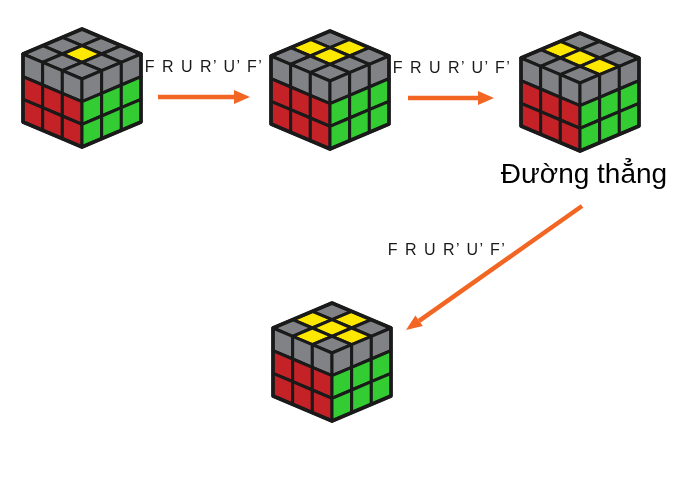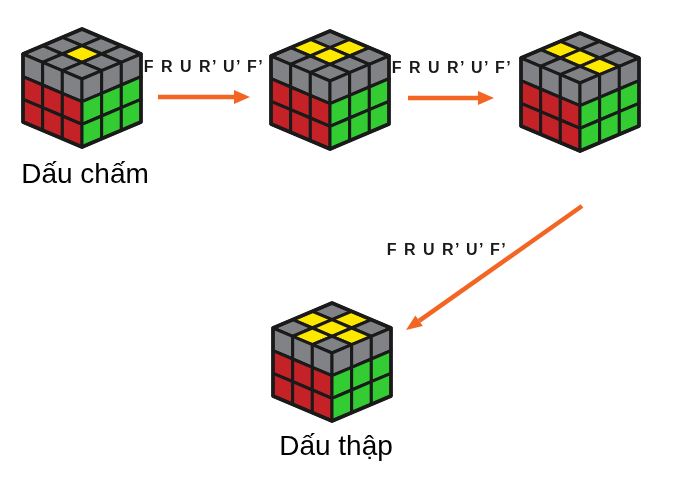--- a/index.html
+++ b/index.html
@@ -19,21 +19,20 @@
     color:#000;
     white-space:nowrap;
   }
   .alg{
     position:absolute;
     transform:translateX(-50%);
     font-size:16px;
     letter-spacing:1.5px;
     color:#1a1a1a;
     white-space:nowrap;
-    font-weight:bold;
   }
   svg.arrow{position:absolute;overflow:visible;}
   .arrow-line{stroke:var(--arrow,#F26522);fill:none;}
   .arrow-head{fill:var(--arrow,#F26522);stroke:none;}
 </style>
 </head>
 <body style="background: rgb(255, 255, 255);">
 
 <div class="canvas">
 
@@ -151,22 +150,21 @@
       <polygon points="99.33,36.33 119.00,28.00 119.00,50.67 99.33,59.00" fill="#808285" stroke="#1A1A1A" stroke-width="3" stroke-linejoin="round"></polygon>
       <polygon points="60.00,75.67 79.67,67.33 79.67,90.00 60.00,98.33" fill="#33CC33" stroke="#1A1A1A" stroke-width="3" stroke-linejoin="round"></polygon>
       <polygon points="79.67,67.33 99.33,59.00 99.33,81.67 79.67,90.00" fill="#33CC33" stroke="#1A1A1A" stroke-width="3" stroke-linejoin="round"></polygon>
       <polygon points="99.33,59.00 119.00,50.67 119.00,73.34 99.33,81.67" fill="#33CC33" stroke="#1A1A1A" stroke-width="3" stroke-linejoin="round"></polygon>
       <polygon points="60.00,98.33 79.67,90.00 79.67,112.67 60.00,121.00" fill="#33CC33" stroke="#1A1A1A" stroke-width="3" stroke-linejoin="round"></polygon>
       <polygon points="79.67,90.00 99.33,81.67 99.33,104.34 79.67,112.67" fill="#33CC33" stroke="#1A1A1A" stroke-width="3" stroke-linejoin="round"></polygon>
       <polygon points="99.33,81.67 119.00,73.34 119.00,96.00 99.33,104.34" fill="#33CC33" stroke="#1A1A1A" stroke-width="3" stroke-linejoin="round"></polygon>
       <polygon points="60,3 119,28 119,96 60,121 1,96 1,28" fill="none" stroke="#1A1A1A" stroke-width="3.6" stroke-linejoin="round"></polygon>
     </svg>
 
-  <div class="cube-label" style="left:85px;top:158px">Dấu chấm</div>
-  <div class="cube-label" style="left:336px;top:430px">Dấu thập</div>
+  <div class="cube-label" style="left:584px;top:158px">Đường thẳng</div>
 
   <div class="alg" style="left:204px;top:58px">F R U R’ U’ F’</div>
   <div class="alg" style="left:452px;top:59px">F R U R’ U’ F’</div>
   <div class="alg" style="left:447px;top:241px">F R U R’ U’ F’</div>
 
   <svg class="arrow" style="left:156px;top:88px" width="96" height="18" viewBox="0 0 96 18">
     <line class="arrow-line" x1="2" y1="9" x2="78" y2="9" stroke-width="4.5"></line>
     <polygon class="arrow-head" points="78,2 94,9 78,16"></polygon>
   </svg>
   <svg class="arrow" style="left:406px;top:89px" width="90" height="18" viewBox="0 0 90 18">

